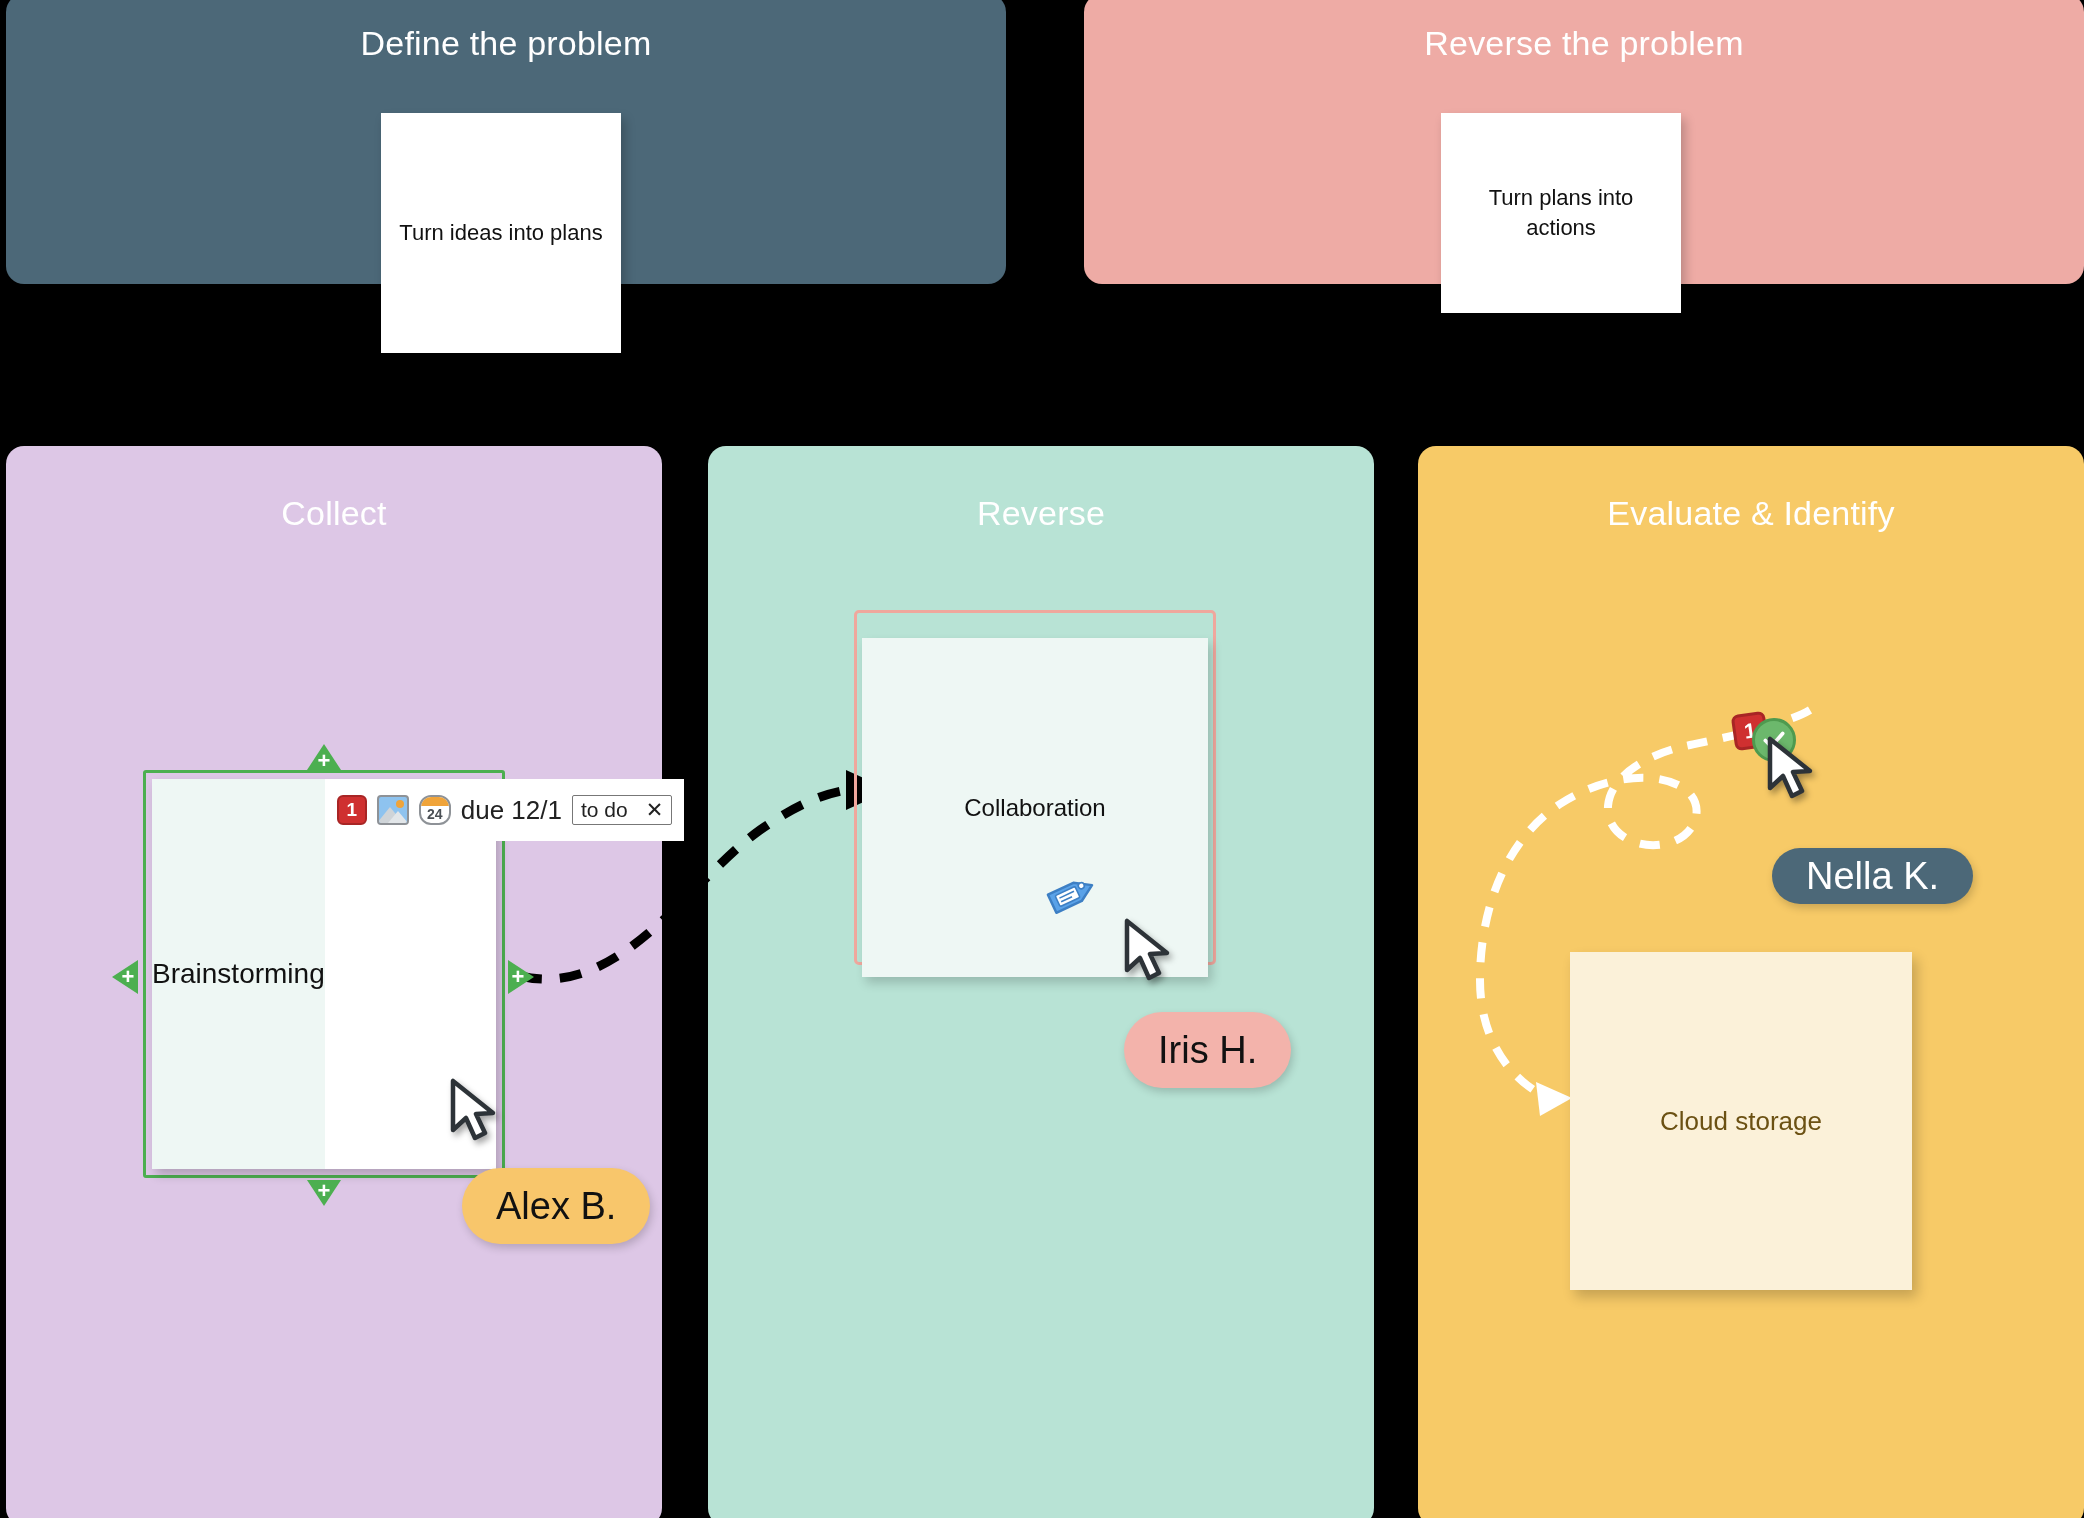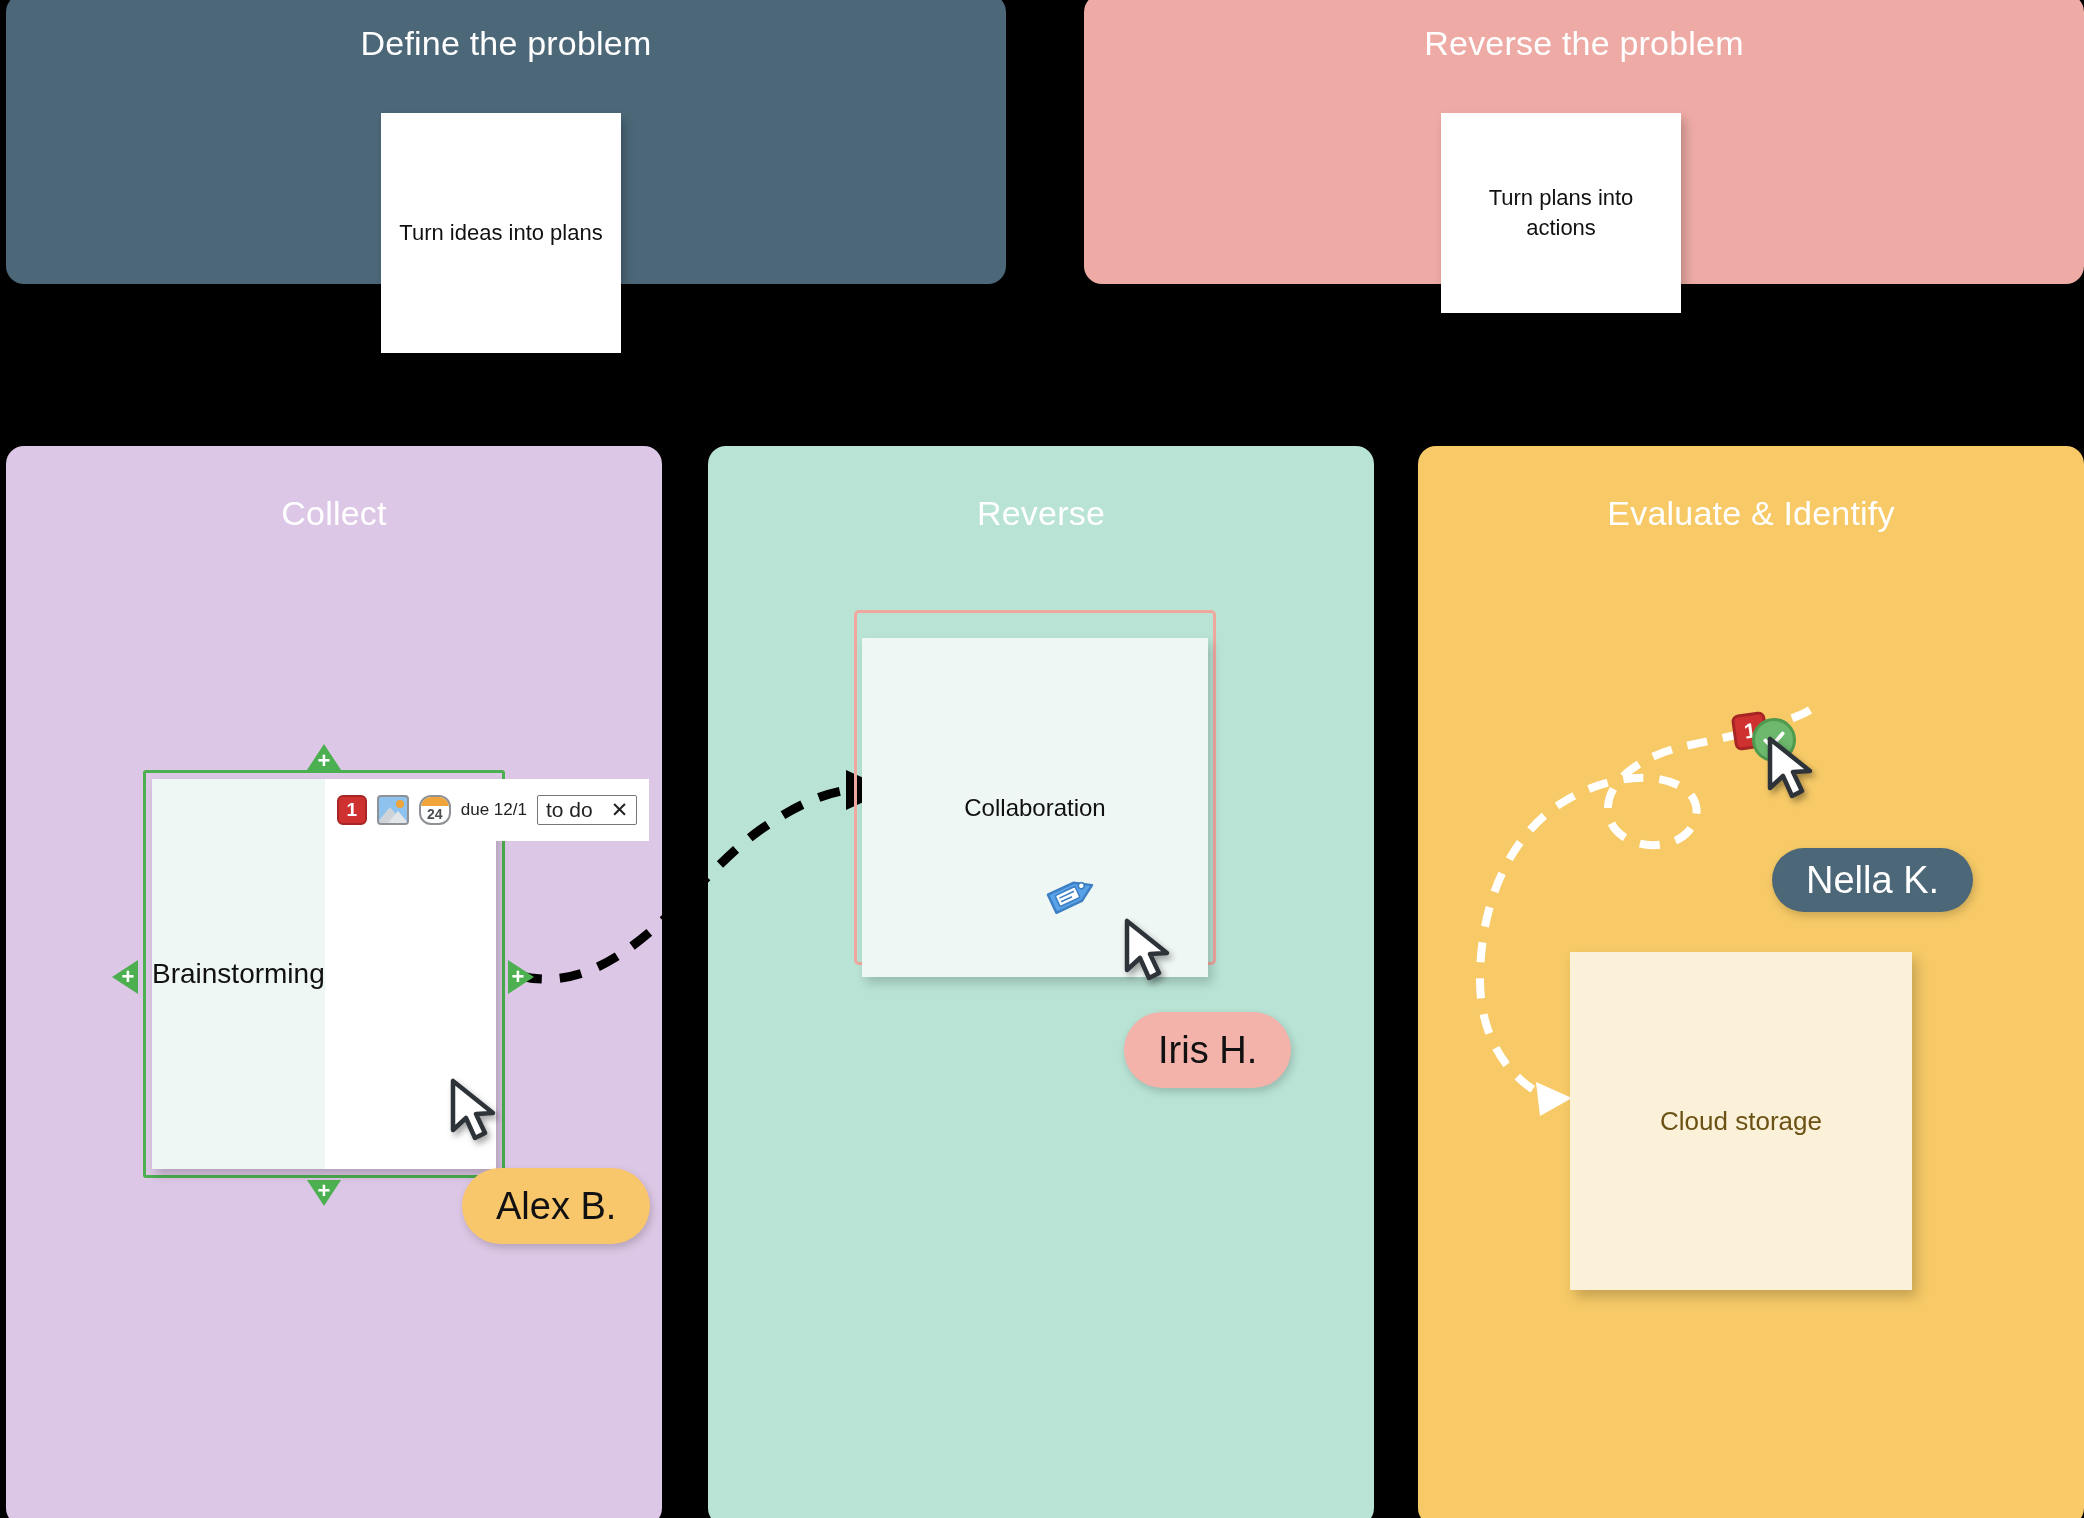--- a/index.html
+++ b/index.html
@@ -111,21 +111,21 @@
     border-bottom:12px solid #e2e6e9;
   }
   .icon-cal {
     width: 32px; height: 30px; flex:0 0 auto;
     border:2px solid #8e9297; border-radius:12px;
     background:#ffffff; position:relative; overflow:hidden;
     display:flex; align-items:flex-end; justify-content:center;
   }
   .icon-cal .hdr { position:absolute; top:0; left:0; right:0; height:9px; background:#f0a43a; }
   .icon-cal .num { font-size:14px; font-weight:700; color:#4b5055; line-height:1; padding-bottom:2px; }
-  .due-text { font-size:17px; color:#222; white-space:nowrap; }
+  .due-text { font-size:26px; color:#222; white-space:nowrap; }
   .tag-chip {
     border:1px solid #777; background:#fff; border-radius:2px;
     padding: 2px 8px; font-size:21px; color:#222;
     display:flex; align-items:center; gap:18px; white-space:nowrap;
   }
   .tag-chip .x { font-size:21px; color:#222; }
   .handle-wrap { position:absolute; width:34px; height:28px; display:flex; align-items:center; justify-content:center; }
   .handle-wrap span { position:relative; z-index:2; color:#fff; font-size:22px; line-height:1; font-weight:700; }
   .tri-up, .tri-down, .tri-left, .tri-right {
     position:absolute; width:0; height:0; left:0; top:0;
@@ -158,21 +158,21 @@
 
   
   .user-pill {
     position:absolute; border-radius:40px;
     display:flex; align-items:center; justify-content:center;
     font-size:38px; white-space:nowrap; padding:0 34px;
     box-shadow: 2px 4px 8px rgba(0,0,0,.18);
   }
   #pill-alex  { left:462px;  top:1168px; height:76px; background:#f8c66b; color:#111; }
   #pill-iris  { left:1124px; top:1012px; height:76px; background:#f3b3ab; color:#111; }
-  #pill-nella { left:1772px; top:848px;  height:64px; background:#4c6878; color:#fff; }
+  #pill-nella { left:1772px; top:848px;  height:56px; background:#4c6878; color:#fff; }
 
   
   #badge-red-evaluate {
     position:absolute; left:1733px; top:713px; width:34px; height:36px;
     background:#cf3030; border:3px solid #a82525; border-radius:7px;
     color:#fff; font-size:21px; font-weight:700;
     display:flex; align-items:center; justify-content:center;
     transform: rotate(-8deg);
   }
   #badge-check-evaluate {

